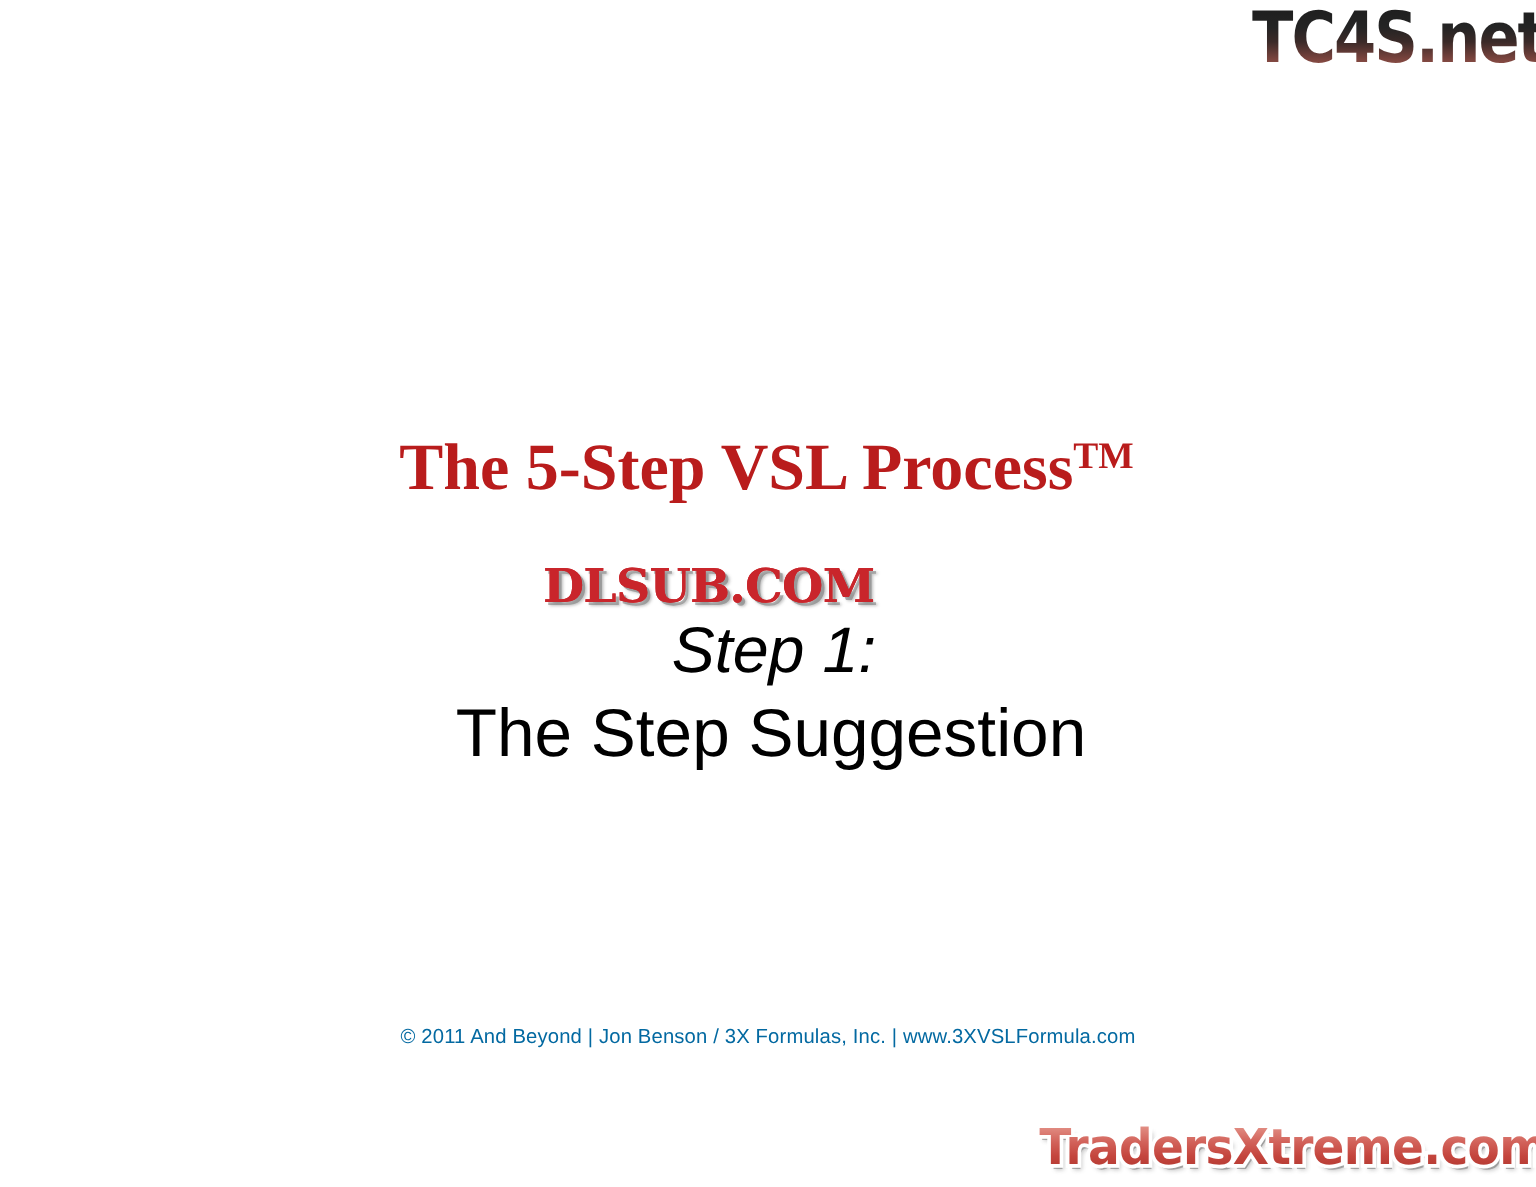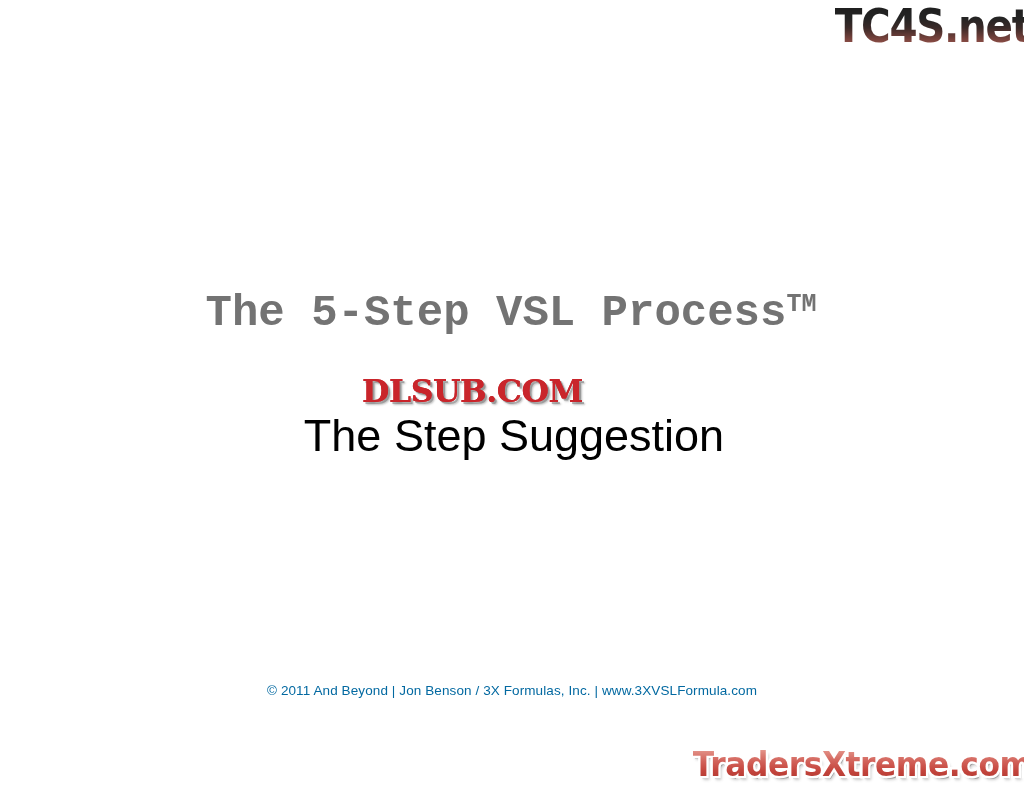--- a/index.html
+++ b/index.html
@@ -48,25 +48,25 @@
     user-select: none;
   }
 
   
   .title {
     position: absolute;
     left: 0;
     top: 280px;
     width: 1024px;
     text-align: center;
-    font-family: Liberation Mono, monospace;
+    font-family: Liberation Serif, serif;
     font-weight: bold;
     font-size: 44px;
     line-height: 50px;
-    color: #737373;
+    color: #b91c1c;
     letter-spacing: 0px;
     white-space: nowrap;
   }
   .title .shift {
     display: inline-block;
     margin-left: -2px;
   }
   .title sup.tm {
     font-size: 25px;
     font-weight: bold;
@@ -205,20 +205,21 @@
 
 <div id="slide">
 
   <div class="wm-tc4s">TC4S.net</div>
 
   <div class="title">
     <span class="shift">The 5-Step VSL Process</span><sup class="tm">TM</sup>
   </div>
 
   <div class="subtitle">
+    <span class="line-step">Step 1:</span>
     <span class="line-snap">The Step Suggestion</span>
   </div>
 
   <div class="wm-dlsub">DLSUB.COM</div>
   <div class="wm-dlsub-inner">DLSUB.COM</div>
 
   <div class="footer">© 2011 And Beyond  |  Jon Benson / 3X Formulas, Inc.  |  www.3XVSLFormula.com</div>
 
   <div class="wm-traders-wrap">
     <div class="wm-traders">

